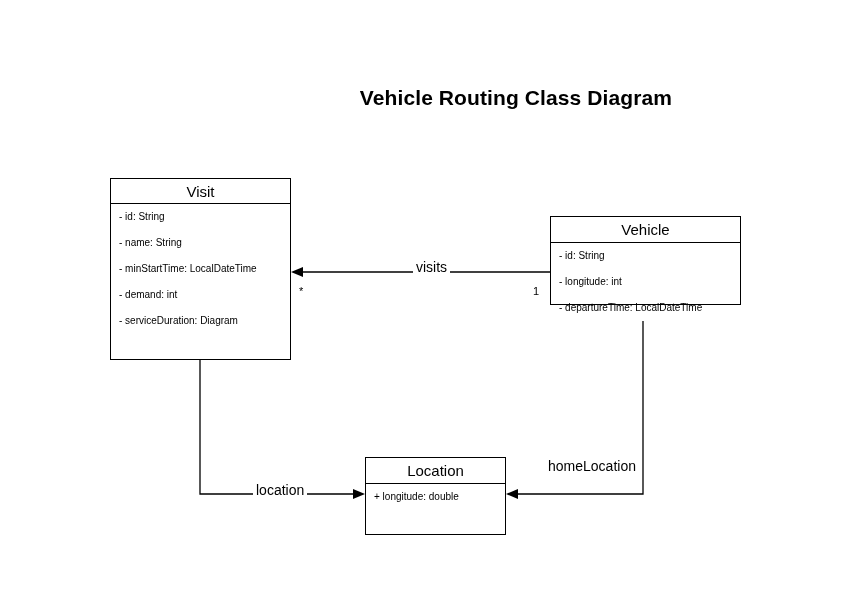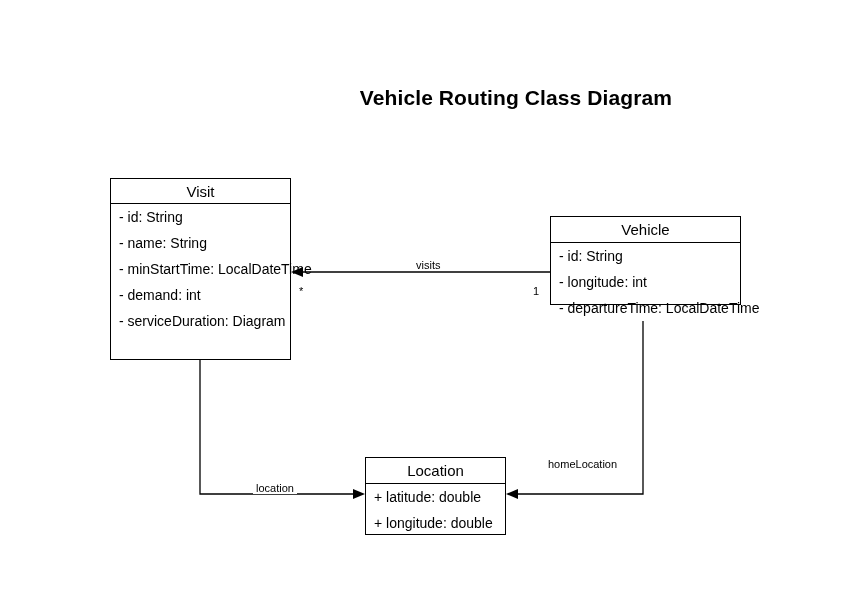--- a/index.html
+++ b/index.html
@@ -45,21 +45,21 @@
     border-bottom: 1.3px solid #000000;
     display: flex;
     align-items: center;
     justify-content: center;
   }
   .uml-attrs {
     box-sizing: border-box;
     padding: 0;
   }
   .uml-attr {
-    font-size: 14px;
+    font-size: 10px;
     line-height: 1;
     display: flex;
     align-items: center;
     padding-left: 8px;
     white-space: nowrap;
   }
   
   #class-visit { left: 110px; top: 178px; width: 181px; height: 182px; }
   #class-visit .uml-class-name { height: 25px; }
   #class-visit .uml-attr { height: 26px; }
@@ -85,21 +85,21 @@
     fill: none;
     stroke: #000000;
     stroke-width: 1.3;
   }
   .edge-head {
     fill: #000000;
     stroke: none;
   }
   .edge-label {
     position: absolute;
-    font-size: 11px;
+    font-size: 14px;
     line-height: 1;
     color: #000000;
     background: #ffffff;
     padding: 0 3px;
     white-space: nowrap;
     z-index: 4;
     text-align: right;
   }
   .mult-label {
     position: absolute;
@@ -166,18 +166,17 @@
     <div class="uml-attrs">
       <div class="uml-attr">- id: String</div>
       <div class="uml-attr">- longitude: int</div>
       <div class="uml-attr">- departureTime: LocalDateTime</div>
     </div>
   </div>
 
   <div class="uml-class" id="class-location">
     <div class="uml-class-name">Location</div>
     <div class="uml-attrs">
-      <div class="uml-attr">+ latitude: double</div>
       <div class="uml-attr">+ longitude: double</div>
     </div>
   </div>
 
 </div>
 
 </body></html>

